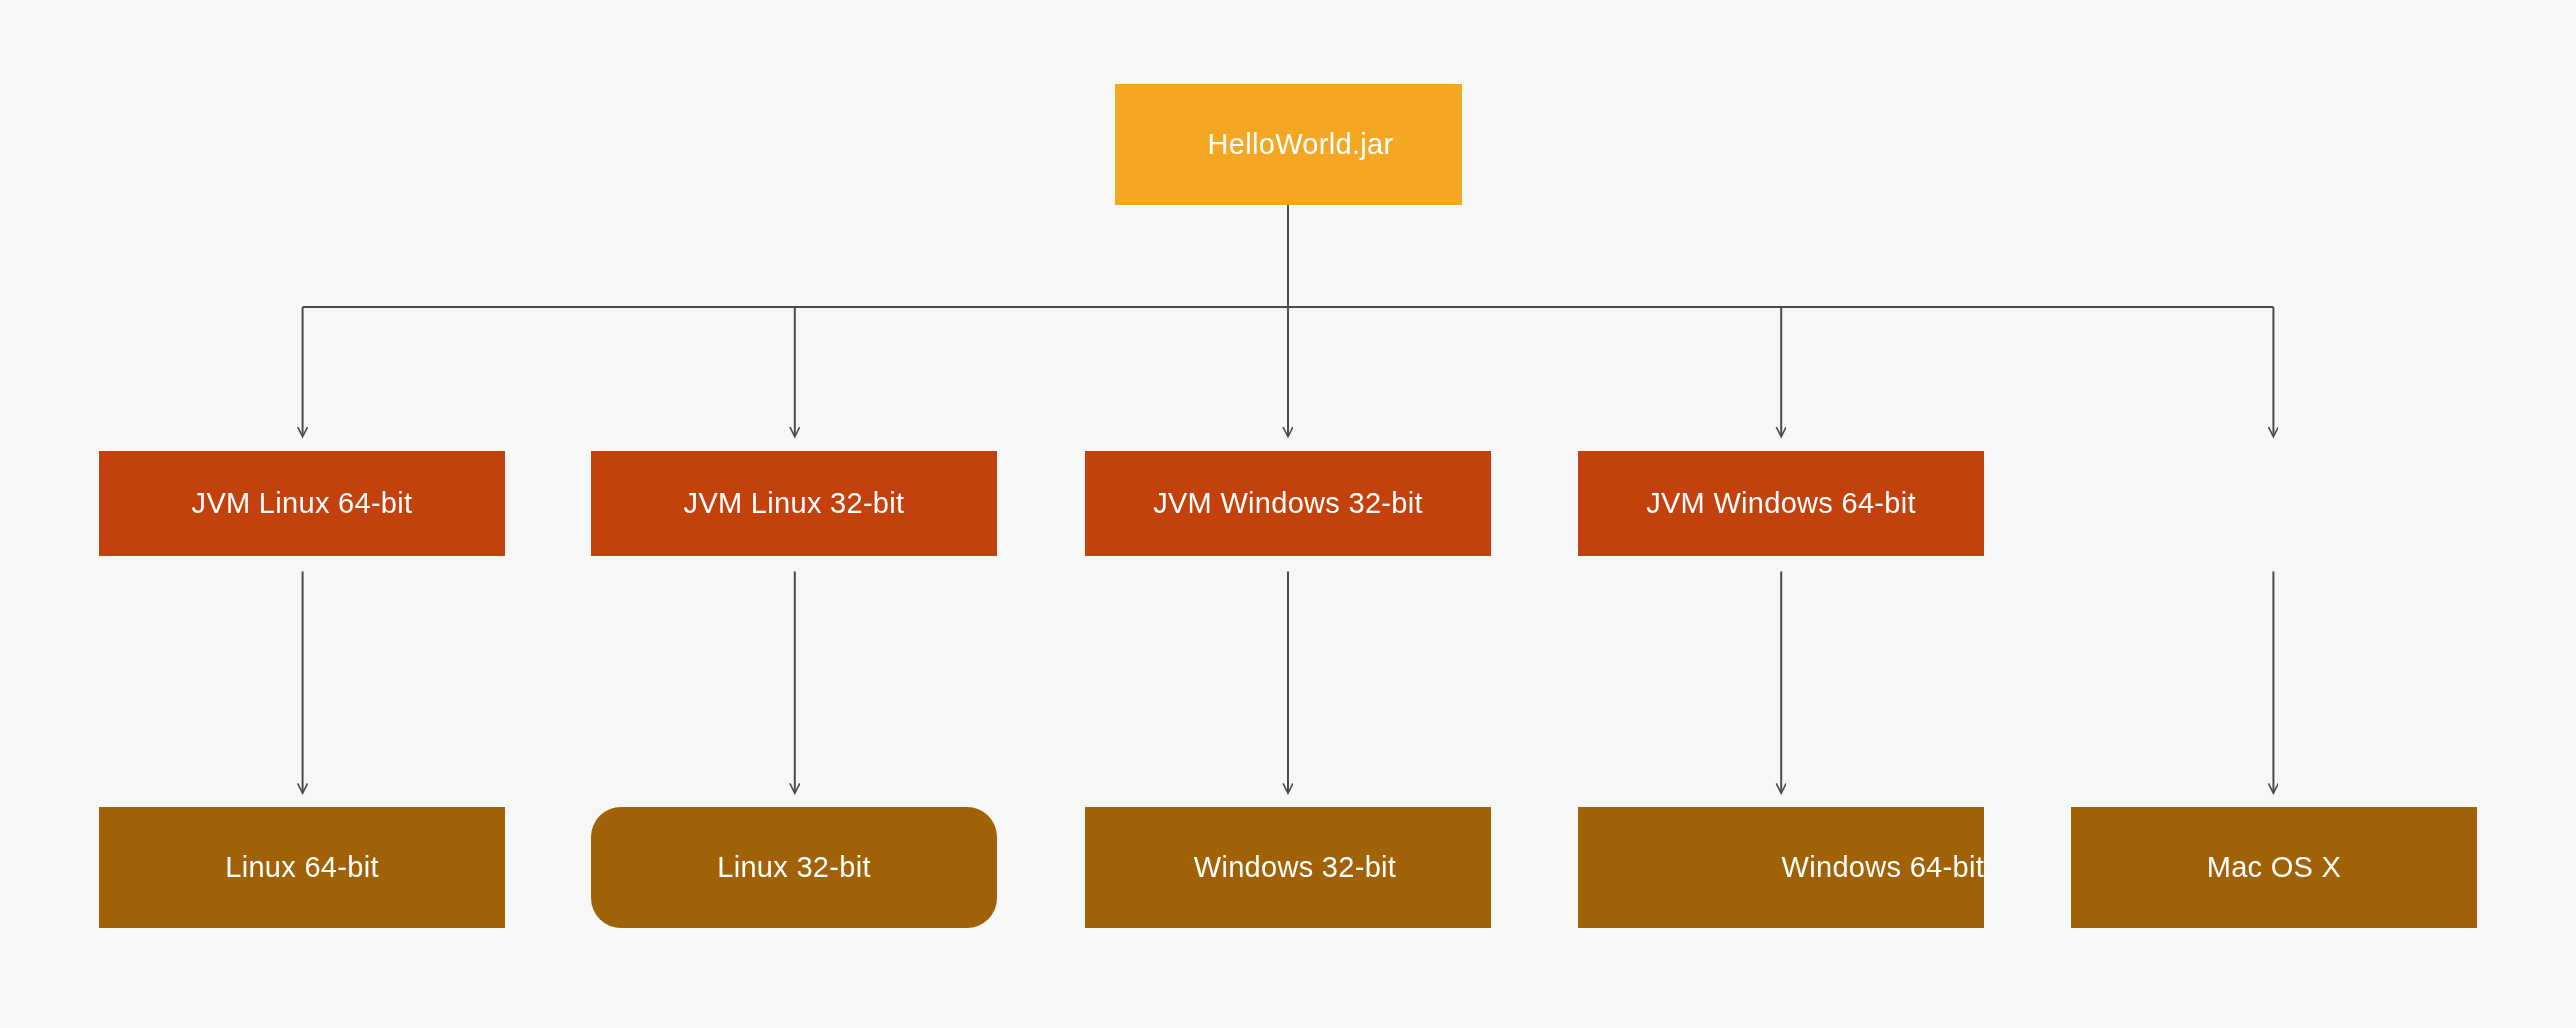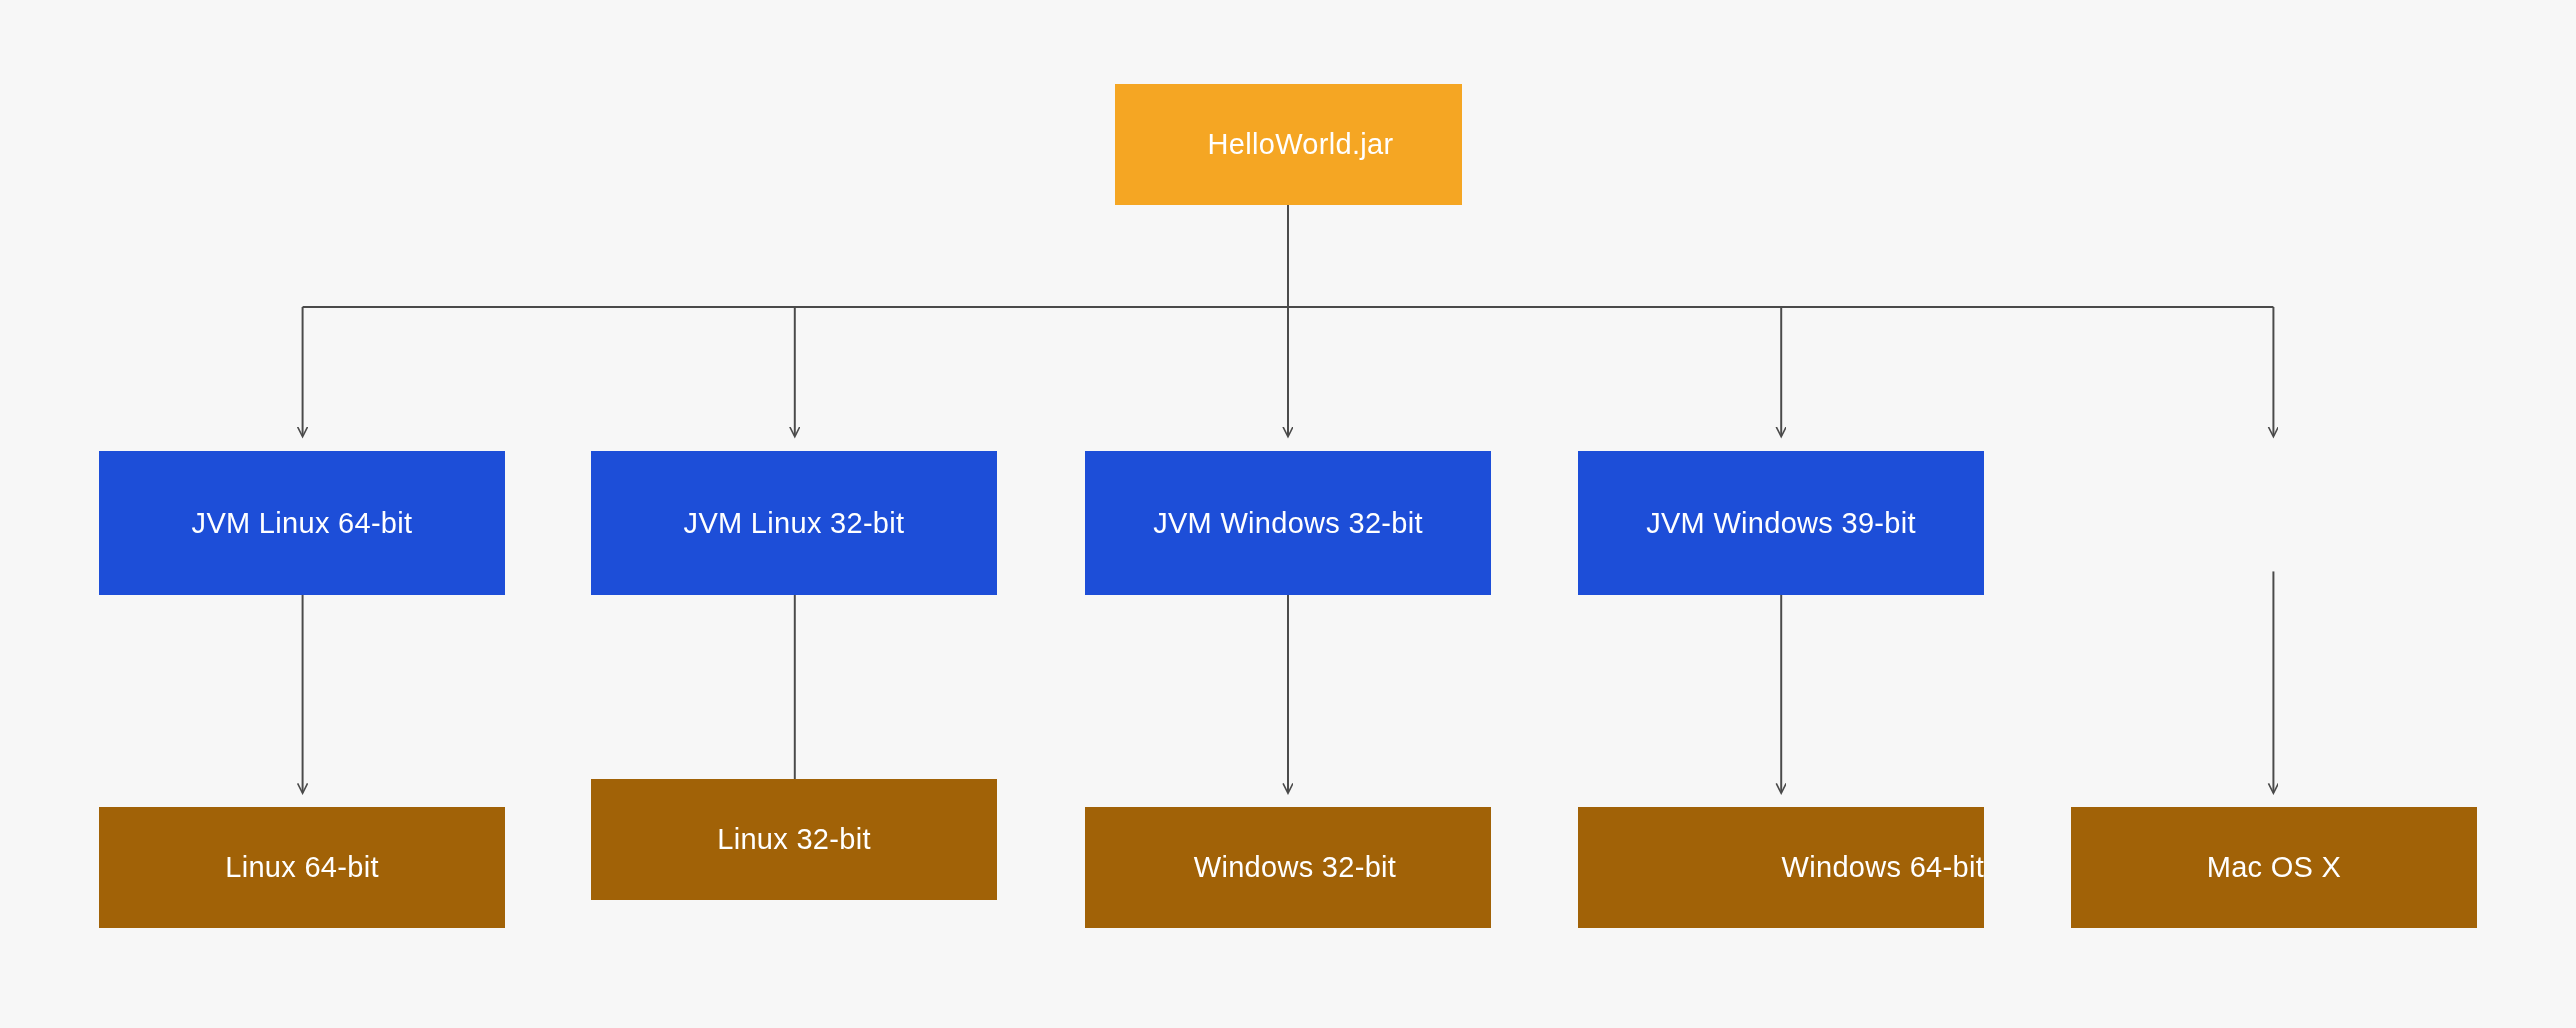--- a/index.html
+++ b/index.html
@@ -29,23 +29,23 @@
       letter-spacing: 0.3px;
       text-align: center;
     }
     .node-root {
       background: #f5a623;
       width: 347px;
       height: 121px;
       padding-left: 24px;
     }
     .node-jvm {
-      background: #1d4ed8;
+      background: #c2410c;
       width: 406px;
-      height: 144px;
+      height: 105px;
     }
     .node-os {
       background: #a16207;
       width: 406px;
       height: 121px;
     }
     svg.connectors {
       position: absolute;
       top: 0;
       left: 0;
@@ -90,27 +90,27 @@
   <div class="node node-jvm" style="left:99px; top:451px;">
     <span>JVM Linux 64-bit</span>
   </div>
   <div class="node node-jvm" style="left:591px; top:451px;">
     <span>JVM Linux 32-bit</span>
   </div>
   <div class="node node-jvm" style="left:1085px; top:451px;">
     <span>JVM Windows 32-bit</span>
   </div>
   <div class="node node-jvm" style="left:1578px; top:451px;">
-    <span>JVM Windows 39-bit</span>
+    <span>JVM Windows 64-bit</span>
   </div>
 
   <div class="node node-os" style="left:99px; top:807px;">
     <span>Linux 64-bit</span>
   </div>
-  <div class="node node-os" style="left:591px; top:779px;">
+  <div class="node node-os" style="left:591px; top:807px;border-radius:30px;">
     <span>Linux 32-bit</span>
   </div>
   <div class="node node-os" style="left:1085px; top:807px;padding-left:14px;">
     <span>Windows 32-bit</span>
   </div>
   <div class="node node-os" style="left:1578px; top:807px;justify-content:flex-end;">
     <span>Windows 64-bit</span>
   </div>
   <div class="node node-os" style="left:2071px; top:807px;">
     <span>Mac OS X</span>

